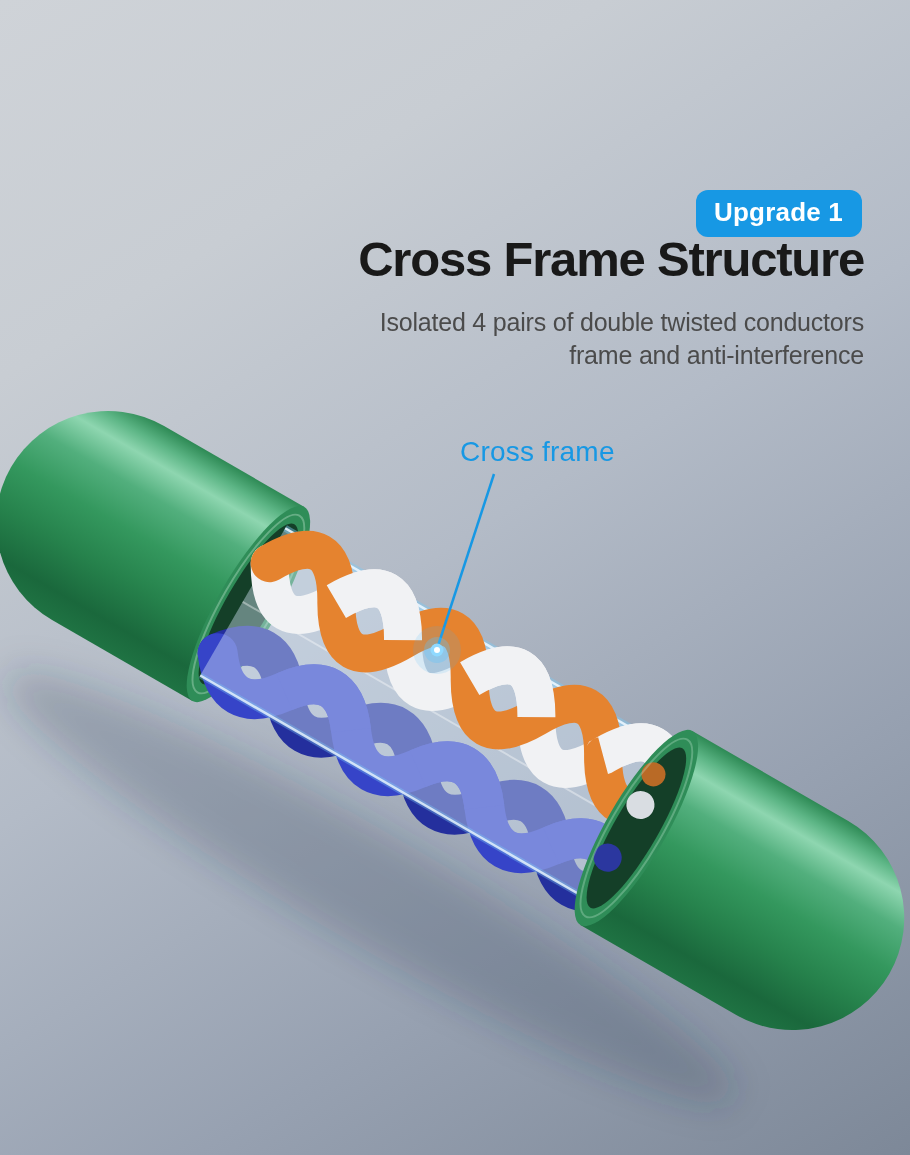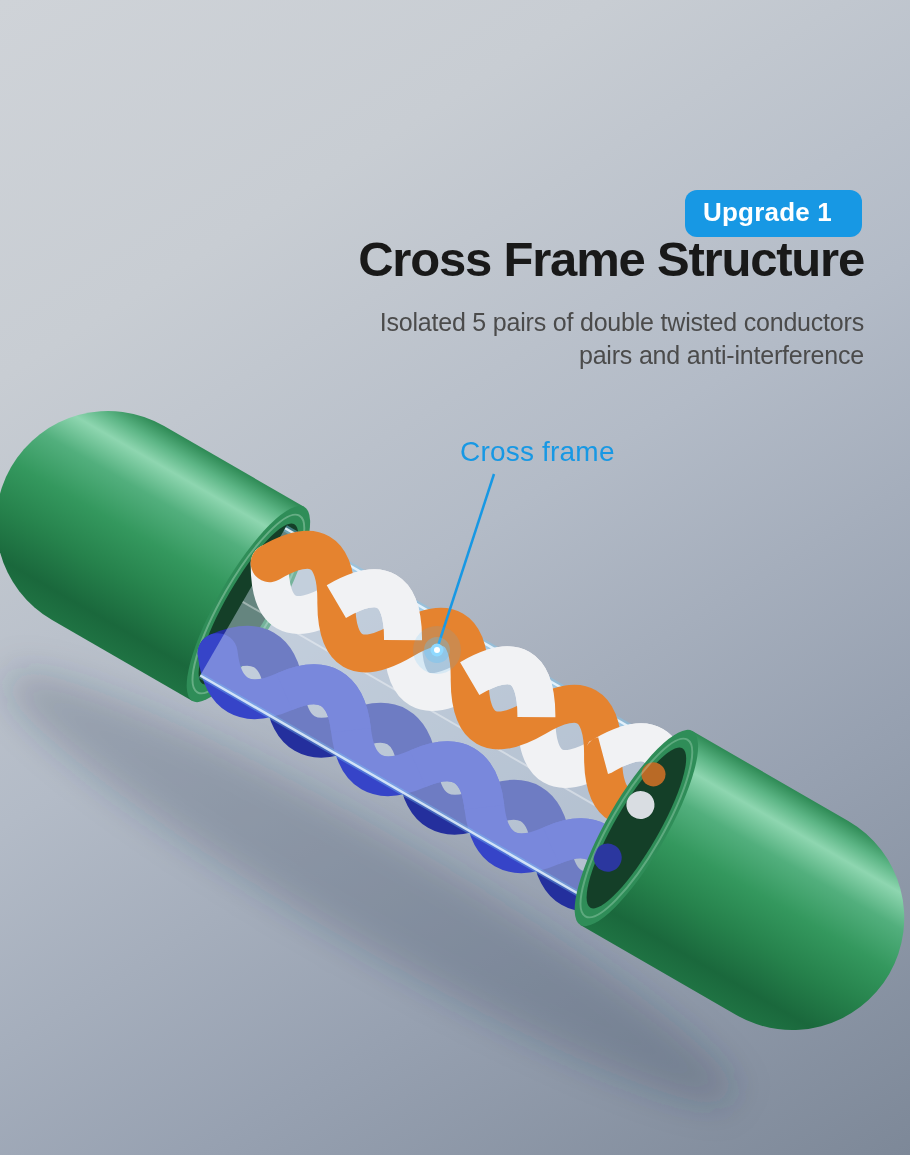--- a/index.html
+++ b/index.html
@@ -14,21 +14,21 @@
       #b3bbc7 48%,
       #97a1b1 74%,
       var(--bg_bottom,#7d8898) 100%);
     font-family:"Liberation Sans", sans-serif;
   }
   .cable-svg{position:absolute;left:0;top:0;}
   .badge{
     position:absolute;right:48px;top:190px;
     background:var(--accent_blue,#1798e4);
     color:#ffffff;font-size:26px;font-weight:bold;
-    padding:7px 30px 9px 18px;border-radius:12px;
+    padding:7px 19px 9px 18px;border-radius:12px;
     letter-spacing:0.2px;
   }
   .title{
     position:absolute;right:46px;top:234px;margin:0;
     font-size:49px;font-weight:bold;color:#191919;
     letter-spacing:-1.2px;line-height:1.05;white-space:nowrap;
     text-align:left;
   }
   .subtitle{
     position:absolute;right:46px;top:306px;
@@ -113,19 +113,19 @@
       <circle cx="437" cy="650" r="6.5" fill="#8fd9ff"></circle>
       <circle cx="437" cy="650" r="3" fill="#ffffff"></circle>
     </g>
   </svg>
 
   <div class="badge">Upgrade 1</div>
 
   <h1 class="title">Cross Frame Structure</h1>
 
   <div class="subtitle">
-    <div>Isolated 5 pairs of double twisted conductors</div>
-    <div>pairs and anti-interference</div>
+    <div>Isolated 4 pairs of double twisted conductors</div>
+    <div>frame and anti-interference</div>
   </div>
 
   <div class="callout-label">Cross frame</div>
 
 </div>
 
 </body></html>

